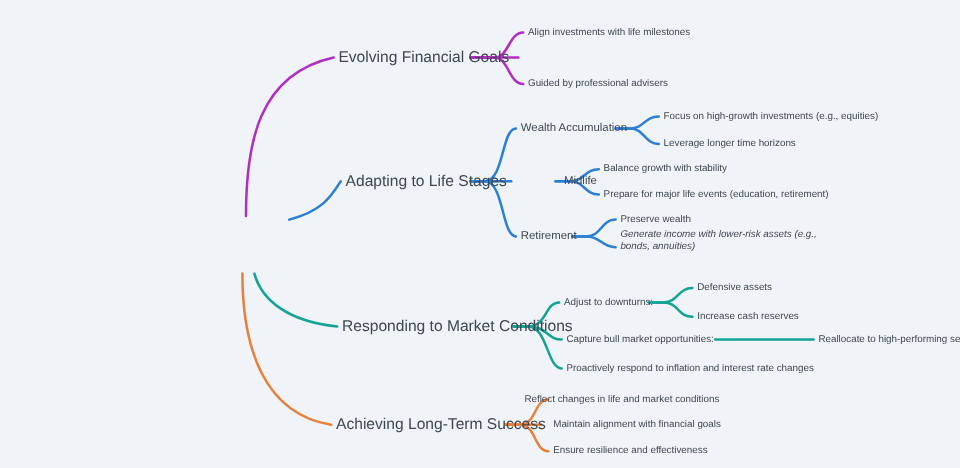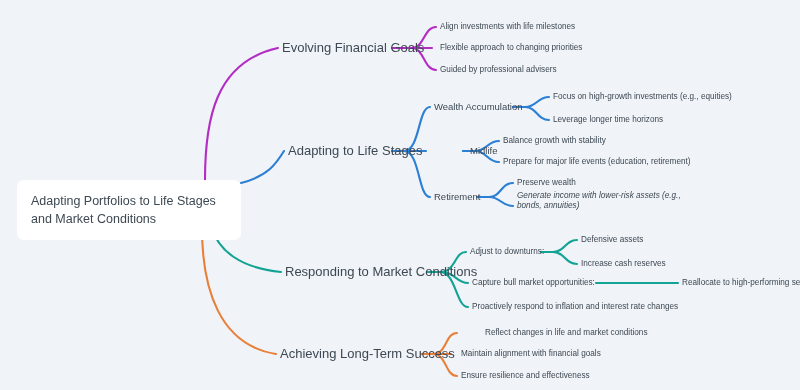--- a/index.html
+++ b/index.html
@@ -105,25 +105,23 @@
     </g>
 
     <g fill="none" stroke="#e8803a" stroke-width="2.1" stroke-linecap="round">
       <path d="M 202 228 C 202 290 220 345 276 354"></path>
       <path d="M 421 354 L 433 354 C 447 354 445 333 457 333"></path>
       <path d="M 421 354 L 451 354"></path>
       <path d="M 421 354 L 433 354 C 447 354 445 376 457 376"></path>
     </g>
   </svg>
 
-  <div class="root">Adapting Portfolios to Life Stages and Market Conditions</div>
 
   <div class="node lvl1" style="left:282px; top:48px;">Evolving Financial Goals</div>
   <div class="node lvl3" style="left:440px; top:27px;">Align investments with life milestones</div>
-  <div class="node lvl3" style="left:440px; top:48px;">Flexible approach to changing priorities</div>
   <div class="node lvl3" style="left:440px; top:70px;">Guided by professional advisers</div>
 
   <div class="node lvl1" style="left:288px; top:151px;">Adapting to Life Stages</div>
   <div class="node lvl2" style="left:434px; top:107px;">Wealth Accumulation</div>
   <div class="node lvl3" style="left:553px; top:97px;">Focus on high-growth investments (e.g., equities)</div>
   <div class="node lvl3" style="left:553px; top:120px;">Leverage longer time horizons</div>
   <div class="node lvl2" style="left:434px; top:151px;padding-left:36px;">Midlife</div>
   <div class="node lvl3" style="left:503px; top:141px;">Balance growth with stability</div>
   <div class="node lvl3" style="left:503px; top:162px;">Prepare for major life events (education, retirement)</div>
   <div class="node lvl2" style="left:434px; top:197px;text-align:center;">Retirement</div>
@@ -132,17 +130,17 @@
 
   <div class="node lvl1" style="left:285px; top:272px;">Responding to Market Conditions</div>
   <div class="node lvl3" style="left:470px; top:252px;">Adjust to downturns:</div>
   <div class="node lvl3" style="left:581px; top:240px;">Defensive assets</div>
   <div class="node lvl3" style="left:581px; top:264px;">Increase cash reserves</div>
   <div class="node lvl3" style="left:472px; top:283px;text-align:center;">Capture bull market opportunities:</div>
   <div class="node lvl3" style="left:682px; top:283px;">Reallocate to high-performing sectors</div>
   <div class="node lvl3" style="left:472px; top:307px;">Proactively respond to inflation and interest rate changes</div>
 
   <div class="node lvl1" style="left:280px; top:354px;">Achieving Long-Term Success</div>
-  <div class="node lvl3" style="left:485px; top:333px;">Reflect changes in life and market conditions</div>
+  <div class="node lvl3" style="left:437px; top:333px;">Reflect changes in life and market conditions</div>
   <div class="node lvl3" style="left:461px; top:376px;">Ensure resilience and effectiveness</div>
   <div class="node lvl3" style="left:461px; top:354px;">Maintain alignment with financial goals</div>
 
 </div>
 
 </body></html>

